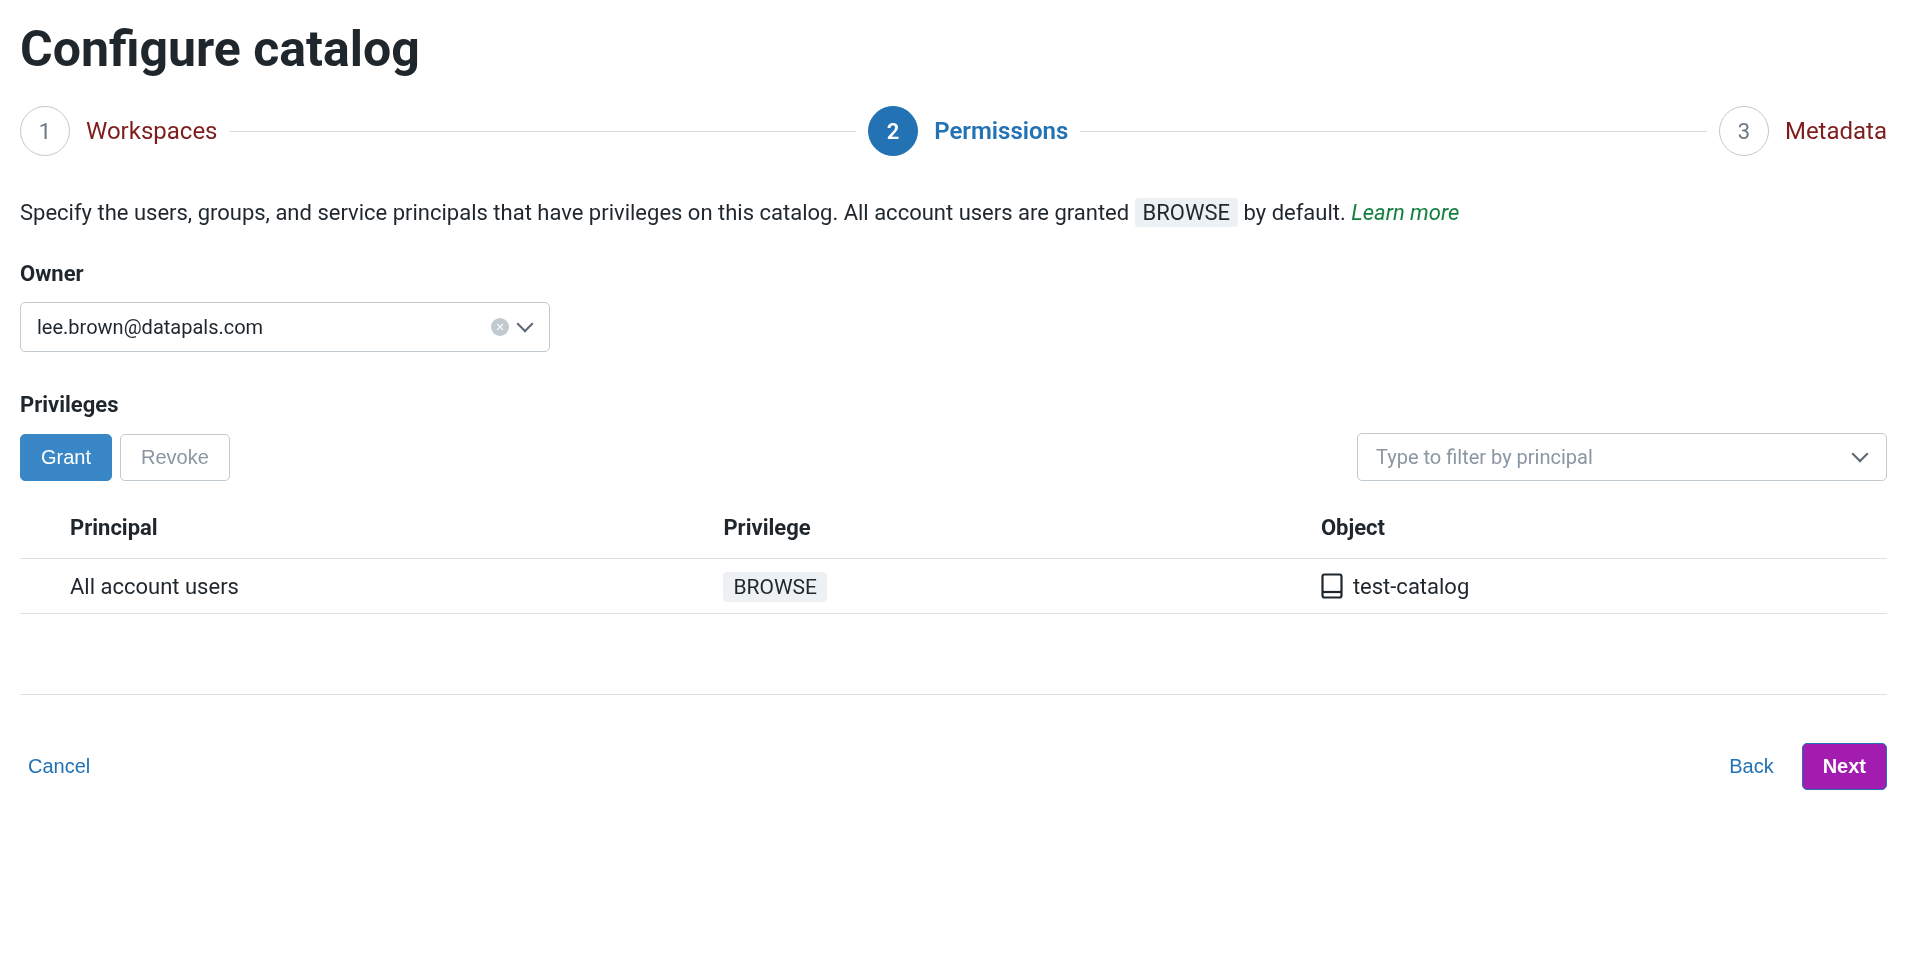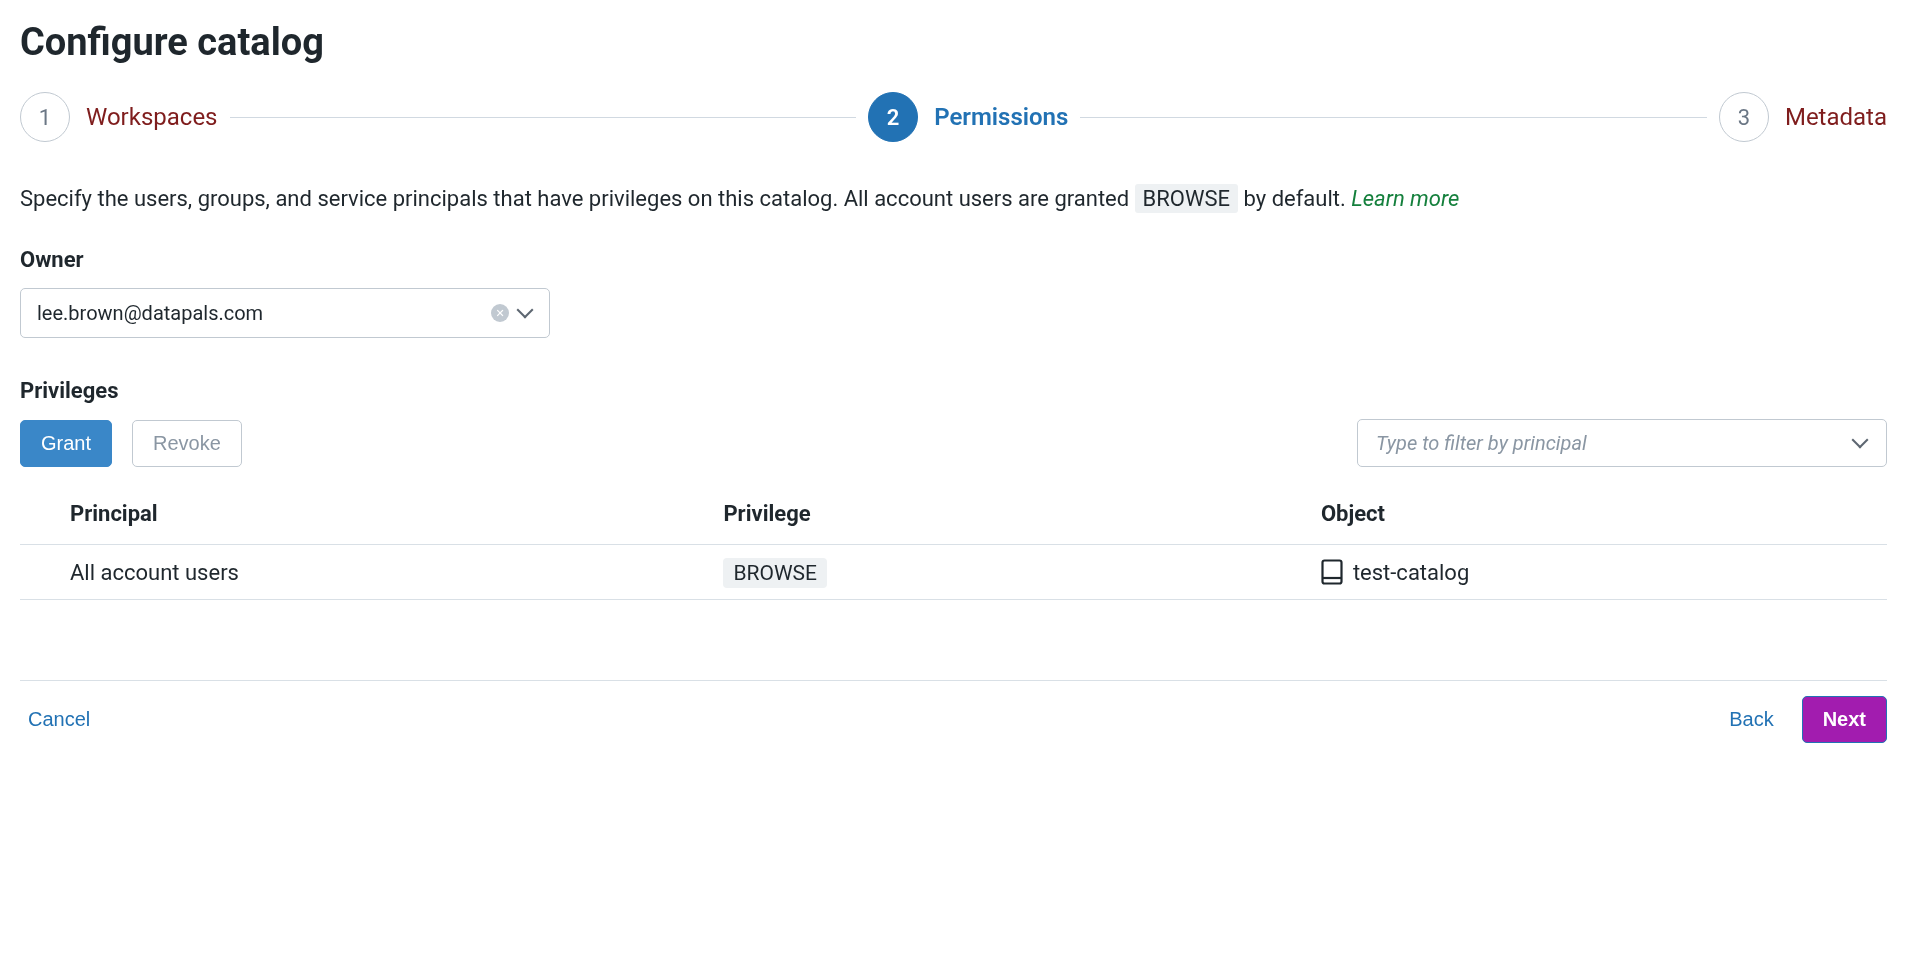--- a/index.html
+++ b/index.html
@@ -7,21 +7,21 @@
       padding: 0;
       box-sizing: border-box;
     }
     body {
       font-family: -apple-system, BlinkMacSystemFont, "Segoe UI", Roboto, Helvetica, Arial, sans-serif;
       color: #1f272d;
       background: #fff;
       padding: 20px;
     }
     .page-title {
-      font-size: 38px;
+      font-size: 50px;
       font-weight: 700;
       margin-bottom: 28px;
     }
     .stepper {
       display: flex;
       align-items: center;
       margin-bottom: 40px;
     }
     .step {
       display: flex;
@@ -129,21 +129,21 @@
       margin-top: -2px;
     }
     .priv-toolbar {
       display: flex;
       justify-content: space-between;
       align-items: center;
       margin-bottom: 20px;
     }
     .btn-group {
       display: flex;
-      gap: 20px;
+      gap: 8px;
     }
     .btn {
       padding: 11px 20px;
       font-size: 20px;
       border-radius: 5px;
       cursor: pointer;
       border: 1px solid transparent;
     }
     .btn-primary {
       background: #3a87c8;
@@ -171,21 +171,20 @@
       display: flex;
       align-items: center;
       justify-content: space-between;
       border: 1px solid #c1c9d1;
       border-radius: 5px;
       padding: 11px 18px;
       width: 530px;
       font-size: 20px;
       color: #8a96a3;
       cursor: pointer;
-      font-style: italic;
     }
     .table {
       width: 100%;
       border-collapse: collapse;
       margin-bottom: 80px;
     }
     .table th {
       text-align: left;
       font-size: 22px;
       font-weight: 700;
@@ -212,21 +211,21 @@
     .object-cell {
       display: flex;
       align-items: center;
       gap: 10px;
     }
     .catalog-icon svg {
       display: block;
     }
     .footer {
       border-top: 1px solid #d9e0e6;
-      padding-top: 15px;
+      padding-top: 48px;
       display: flex;
       justify-content: space-between;
       align-items: center;
     }
     .footer-right {
       display: flex;
       gap: 20px;
       align-items: center;
     }
   </style>

